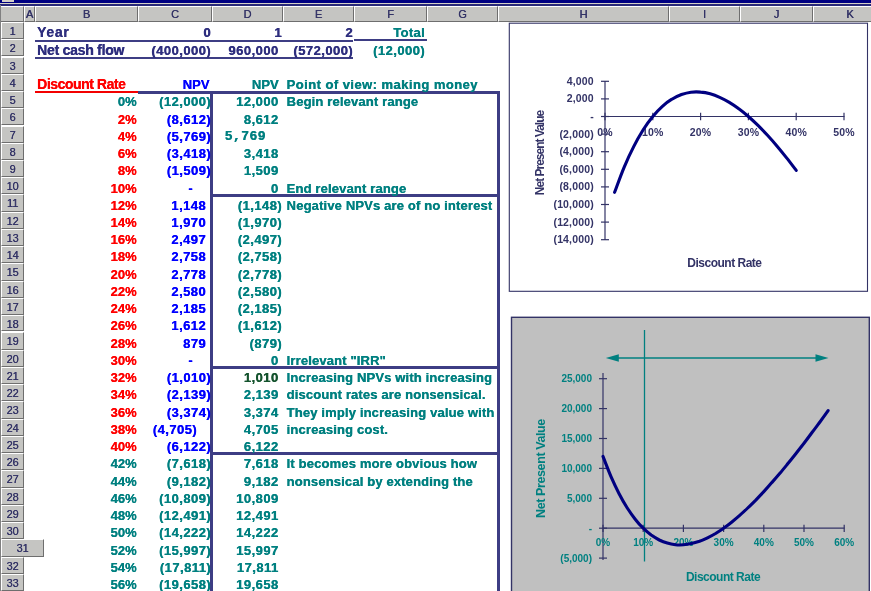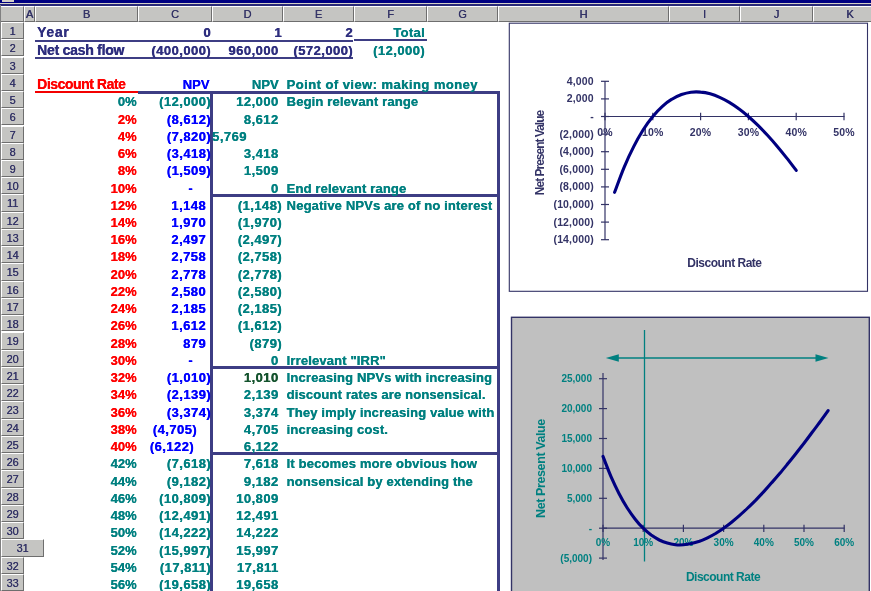--- a/index.html
+++ b/index.html
@@ -77,22 +77,22 @@
 <div style="position:absolute;left:212px;top:74.0px;width:71px;height:17.24px;line-height:21.04px;color:#008080;text-align:right;white-space:pre;overflow:visible;padding-right:4.5px;box-sizing:border-box;letter-spacing:0px;">NPV</div>
 <div style="position:absolute;left:286.5px;top:74.0px;width:260px;height:17.24px;line-height:21.04px;color:#008080;text-align:left;white-space:pre;overflow:visible;letter-spacing:0.45px;">Point of view: making money</div>
 <div style="position:absolute;left:35px;top:91.3px;width:103px;height:17.24px;line-height:21.04px;color:#008080;text-align:right;white-space:pre;overflow:visible;padding-right:1.5px;box-sizing:border-box;letter-spacing:0px;">0%</div>
 <div style="position:absolute;left:138px;top:91.3px;width:74px;height:17.24px;line-height:21.04px;color:#008080;text-align:right;white-space:pre;overflow:visible;padding-right:1px;box-sizing:border-box;">(12,000)</div>
 <div style="position:absolute;left:212px;top:91.3px;width:71px;height:17.24px;line-height:21.04px;color:#008080;text-align:right;white-space:pre;overflow:visible;padding-right:1px;box-sizing:border-box;">12,000<span style="padding-right:3.5px;"></span></div>
 <div style="position:absolute;left:286.5px;top:91.3px;width:215px;height:17.24px;line-height:21.04px;color:#008080;text-align:left;white-space:pre;overflow:visible;letter-spacing:0.15px;">Begin relevant range</div>
 <div style="position:absolute;left:35px;top:108.5px;width:103px;height:17.24px;line-height:21.04px;color:#FF0000;text-align:right;white-space:pre;overflow:visible;padding-right:1.5px;box-sizing:border-box;letter-spacing:0px;">2%</div>
 <div style="position:absolute;left:138px;top:108.5px;width:74px;height:17.24px;line-height:21.04px;color:#0000FF;text-align:right;white-space:pre;overflow:visible;padding-right:1px;box-sizing:border-box;">(8,612)</div>
 <div style="position:absolute;left:212px;top:108.5px;width:71px;height:17.24px;line-height:21.04px;color:#008080;text-align:right;white-space:pre;overflow:visible;padding-right:1px;box-sizing:border-box;">8,612<span style="padding-right:3.5px;"></span></div>
 <div style="position:absolute;left:35px;top:125.8px;width:103px;height:17.24px;line-height:21.04px;color:#FF0000;text-align:right;white-space:pre;overflow:visible;padding-right:1.5px;box-sizing:border-box;letter-spacing:0px;">4%</div>
-<div style="position:absolute;left:138px;top:125.8px;width:74px;height:17.24px;line-height:21.04px;color:#0000FF;text-align:right;white-space:pre;overflow:visible;padding-right:1px;box-sizing:border-box;">(7,820)</div>
-<div style="position:absolute;left:212px;top:125.8px;width:71px;height:17.24px;line-height:21.04px;color:#008080;text-align:left;white-space:pre;overflow:visible;padding-right:1px;box-sizing:border-box;">5,769<span style="padding-right:3.5px;"></span></div>
+<div style="position:absolute;left:138px;top:125.8px;width:74px;height:17.24px;line-height:21.04px;color:#0000FF;text-align:right;white-space:pre;overflow:visible;padding-right:1px;box-sizing:border-box;">(5,769)</div>
+<div style="position:absolute;left:212px;top:125.8px;width:71px;height:17.24px;line-height:21.04px;color:#008080;text-align:center;white-space:pre;overflow:visible;padding-right:1px;box-sizing:border-box;font-family:Liberation Mono, monospace;">5,769<span style="padding-right:3.5px;"></span></div>
 <div style="position:absolute;left:35px;top:143.0px;width:103px;height:17.24px;line-height:21.04px;color:#FF0000;text-align:right;white-space:pre;overflow:visible;padding-right:1.5px;box-sizing:border-box;letter-spacing:0px;">6%</div>
 <div style="position:absolute;left:138px;top:143.0px;width:74px;height:17.24px;line-height:21.04px;color:#0000FF;text-align:right;white-space:pre;overflow:visible;padding-right:1px;box-sizing:border-box;">(3,418)</div>
 <div style="position:absolute;left:212px;top:143.0px;width:71px;height:17.24px;line-height:21.04px;color:#008080;text-align:right;white-space:pre;overflow:visible;padding-right:1px;box-sizing:border-box;">3,418<span style="padding-right:3.5px;"></span></div>
 <div style="position:absolute;left:35px;top:160.2px;width:103px;height:17.24px;line-height:21.04px;color:#FF0000;text-align:right;white-space:pre;overflow:visible;padding-right:1.5px;box-sizing:border-box;letter-spacing:0px;">8%</div>
 <div style="position:absolute;left:138px;top:160.2px;width:74px;height:17.24px;line-height:21.04px;color:#0000FF;text-align:right;white-space:pre;overflow:visible;padding-right:1px;box-sizing:border-box;">(1,509)</div>
 <div style="position:absolute;left:212px;top:160.2px;width:71px;height:17.24px;line-height:21.04px;color:#008080;text-align:right;white-space:pre;overflow:visible;padding-right:1px;box-sizing:border-box;">1,509<span style="padding-right:3.5px;"></span></div>
 <div style="position:absolute;left:35px;top:177.5px;width:103px;height:17.24px;line-height:21.04px;color:#FF0000;text-align:right;white-space:pre;overflow:visible;padding-right:1.5px;box-sizing:border-box;letter-spacing:0px;">10%</div>
 <div style="position:absolute;left:138px;top:177.5px;width:74px;height:17.24px;line-height:21.04px;color:#0000FF;text-align:right;white-space:pre;overflow:visible;padding-right:19px;box-sizing:border-box;">-</div>
 <div style="position:absolute;left:212px;top:177.5px;width:71px;height:17.24px;line-height:21.04px;color:#008080;text-align:right;white-space:pre;overflow:visible;padding-right:1px;box-sizing:border-box;">0<span style="padding-right:3.5px;"></span></div>
 <div style="position:absolute;left:286.5px;top:177.5px;width:215px;height:17.24px;line-height:21.04px;color:#008080;text-align:left;white-space:pre;overflow:visible;letter-spacing:0.15px;">End relevant range</div>
@@ -138,21 +138,21 @@
 <div style="position:absolute;left:286.5px;top:384.4px;width:215px;height:17.24px;line-height:21.04px;color:#008080;text-align:left;white-space:pre;overflow:visible;letter-spacing:0.15px;">discount rates are nonsensical.</div>
 <div style="position:absolute;left:35px;top:401.6px;width:103px;height:17.24px;line-height:21.04px;color:#FF0000;text-align:right;white-space:pre;overflow:visible;padding-right:1.5px;box-sizing:border-box;letter-spacing:0px;">36%</div>
 <div style="position:absolute;left:138px;top:401.6px;width:74px;height:17.24px;line-height:21.04px;color:#0000FF;text-align:right;white-space:pre;overflow:visible;padding-right:1px;box-sizing:border-box;">(3,374)</div>
 <div style="position:absolute;left:212px;top:401.6px;width:71px;height:17.24px;line-height:21.04px;color:#008080;text-align:right;white-space:pre;overflow:visible;padding-right:1px;box-sizing:border-box;">3,374<span style="padding-right:3.5px;"></span></div>
 <div style="position:absolute;left:286.5px;top:401.6px;width:215px;height:17.24px;line-height:21.04px;color:#008080;text-align:left;white-space:pre;overflow:visible;letter-spacing:0.15px;">They imply increasing value with</div>
 <div style="position:absolute;left:35px;top:418.9px;width:103px;height:17.24px;line-height:21.04px;color:#FF0000;text-align:right;white-space:pre;overflow:visible;padding-right:1.5px;box-sizing:border-box;letter-spacing:0px;">38%</div>
 <div style="position:absolute;left:138px;top:418.9px;width:74px;height:17.24px;line-height:21.04px;color:#0000FF;text-align:right;white-space:pre;overflow:visible;padding-right:15px;box-sizing:border-box;">(4,705)</div>
 <div style="position:absolute;left:212px;top:418.9px;width:71px;height:17.24px;line-height:21.04px;color:#008080;text-align:right;white-space:pre;overflow:visible;padding-right:1px;box-sizing:border-box;">4,705<span style="padding-right:3.5px;"></span></div>
 <div style="position:absolute;left:286.5px;top:418.9px;width:215px;height:17.24px;line-height:21.04px;color:#008080;text-align:left;white-space:pre;overflow:visible;letter-spacing:0.15px;">increasing cost.</div>
 <div style="position:absolute;left:35px;top:436.1px;width:103px;height:17.24px;line-height:21.04px;color:#FF0000;text-align:right;white-space:pre;overflow:visible;padding-right:1.5px;box-sizing:border-box;letter-spacing:0px;">40%</div>
-<div style="position:absolute;left:138px;top:436.1px;width:74px;height:17.24px;line-height:21.04px;color:#0000FF;text-align:right;white-space:pre;overflow:visible;padding-right:18px;box-sizing:border-box;">(6,122)</div>
+<div style="position:absolute;left:138px;top:436.1px;width:74px;height:17.24px;line-height:21.04px;color:#0000FF;text-align:right;white-space:pre;overflow:visible;padding-right:1px;box-sizing:border-box;">(6,122)</div>
 <div style="position:absolute;left:212px;top:436.1px;width:71px;height:17.24px;line-height:21.04px;color:#008080;text-align:right;white-space:pre;overflow:visible;padding-right:1px;box-sizing:border-box;">6,122<span style="padding-right:3.5px;"></span></div>
 <div style="position:absolute;left:35px;top:453.4px;width:103px;height:17.24px;line-height:21.04px;color:#008080;text-align:right;white-space:pre;overflow:visible;padding-right:1.5px;box-sizing:border-box;letter-spacing:0px;">42%</div>
 <div style="position:absolute;left:138px;top:453.4px;width:74px;height:17.24px;line-height:21.04px;color:#008080;text-align:right;white-space:pre;overflow:visible;padding-right:1px;box-sizing:border-box;">(7,618)</div>
 <div style="position:absolute;left:212px;top:453.4px;width:71px;height:17.24px;line-height:21.04px;color:#008080;text-align:right;white-space:pre;overflow:visible;padding-right:1px;box-sizing:border-box;">7,618<span style="padding-right:3.5px;"></span></div>
 <div style="position:absolute;left:286.5px;top:453.4px;width:215px;height:17.24px;line-height:21.04px;color:#008080;text-align:left;white-space:pre;overflow:visible;letter-spacing:0.15px;">It becomes more obvious how</div>
 <div style="position:absolute;left:35px;top:470.6px;width:103px;height:17.24px;line-height:21.04px;color:#008080;text-align:right;white-space:pre;overflow:visible;padding-right:1.5px;box-sizing:border-box;letter-spacing:0px;">44%</div>
 <div style="position:absolute;left:138px;top:470.6px;width:74px;height:17.24px;line-height:21.04px;color:#008080;text-align:right;white-space:pre;overflow:visible;padding-right:1px;box-sizing:border-box;">(9,182)</div>
 <div style="position:absolute;left:212px;top:470.6px;width:71px;height:17.24px;line-height:21.04px;color:#008080;text-align:right;white-space:pre;overflow:visible;padding-right:1px;box-sizing:border-box;">9,182<span style="padding-right:3.5px;"></span></div>
 <div style="position:absolute;left:286.5px;top:470.6px;width:215px;height:17.24px;line-height:21.04px;color:#008080;text-align:left;white-space:pre;overflow:visible;letter-spacing:0.15px;">nonsensical by extending the</div>
 <div style="position:absolute;left:35px;top:487.8px;width:103px;height:17.24px;line-height:21.04px;color:#008080;text-align:right;white-space:pre;overflow:visible;padding-right:1.5px;box-sizing:border-box;letter-spacing:0px;">46%</div>

